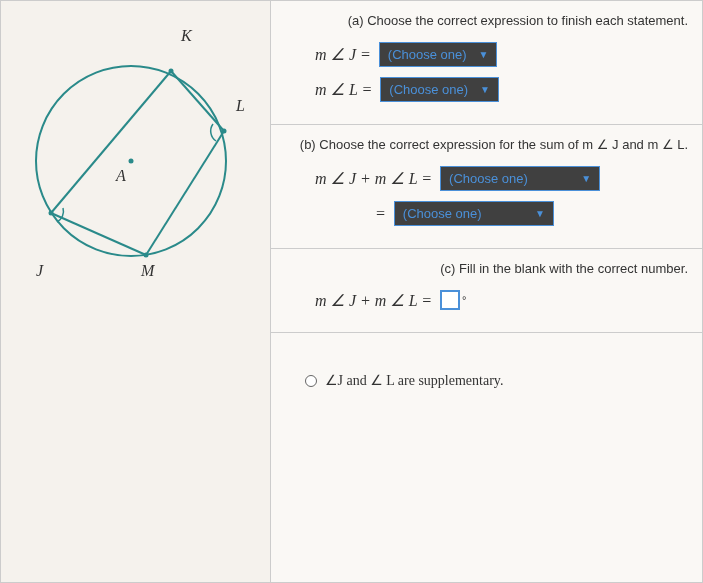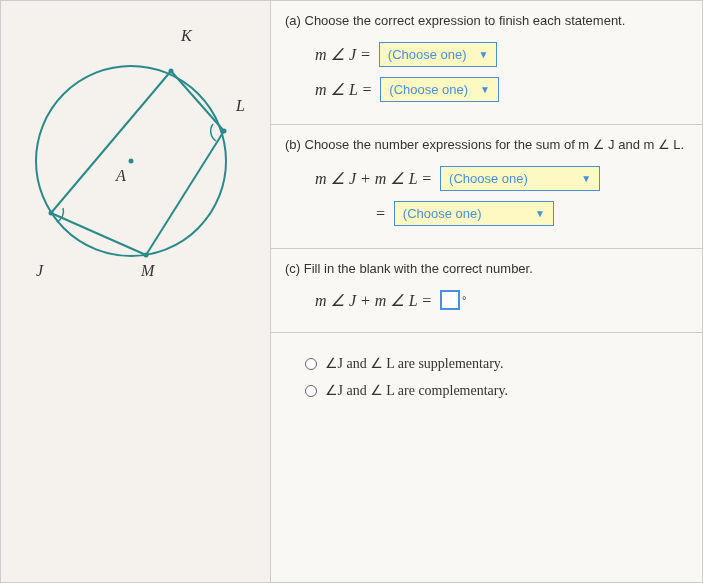--- a/index.html
+++ b/index.html
@@ -1,32 +1,32 @@
 <!DOCTYPE html>
 <html><head>
 <meta charset="utf-8">
 <style>
 * { box-sizing: border-box; margin: 0; padding: 0; }
 body { font-family: Arial, sans-serif; font-size: 13px; color: #333; background: #f0ede8; width: 703px; height: 583px; overflow: hidden; }
 .container { display: flex; width: 100%; height: 100%; border: 1px solid #ccc; }
 .left-panel { width: 270px; background: #f5f2ed; border-right: 1px solid #ccc; position: relative; }
-.right-panel { flex: 1; background: #faf8f5; }
+.right-panel { flex: 1; background: #faf8f5; text-align: right; }
 .section { border-bottom: 1px solid #ccc; padding: 12px 14px; }
 .section:last-child { border-bottom: none; }
 .prompt { margin-bottom: 14px; }
 .expr-row { display: flex; align-items: center; margin: 10px 0 10px 30px; }
 .expr-row.indent2 { margin-left: 90px; }
 .math { font-style: italic; font-family: 'Times New Roman', serif; font-size: 16px; margin-right: 8px; white-space: nowrap; }
-.dropdown { display: inline-flex; align-items: center; border: 1px solid #4a90d9; background: #fef9c3; padding: 4px 8px; cursor: pointer; min-width: 110px; justify-content: space-between; }
+.dropdown { display: inline-flex; align-items: center; border: 1px solid #4a90d9; background: #404040; padding: 4px 8px; cursor: pointer; min-width: 110px; justify-content: space-between; }
 .dropdown.wide { min-width: 160px; }
 .dropdown-text { color: #4a90d9; font-size: 13px; }
 .caret { color: #4a90d9; font-size: 10px; margin-left: 12px; }
 .num-input { display: inline-block; width: 20px; height: 20px; border: 2px solid #4a90d9; background: #fff; vertical-align: middle; }
 .degree { font-size: 11px; vertical-align: top; margin-left: 2px; }
-.radio-row { display: flex; align-items: center; margin: 10px 0 10px 20px; }
+.radio-row { display: flex; align-items: center; margin: 27px 0 10px 20px; }
 .radio { width: 12px; height: 12px; border: 1px solid #666; border-radius: 50%; margin-right: 8px; background: #fff; cursor: pointer; flex-shrink: 0; }
 .radio-label { font-family: 'Times New Roman', serif; font-size: 14px; }
 svg { display: block; margin: 10px auto; }
 .pt-label { font-family: 'Times New Roman', serif; font-style: italic; font-size: 16px; fill: #333; }
 </style>
 </head>
 <body>
 
 <div class="container">
   <div class="left-panel">
@@ -65,21 +65,21 @@
       <div class="expr-row">
         <span class="math">m ∠ L  =</span>
         <div class="dropdown">
           <span class="dropdown-text">(Choose one)</span>
           <span class="caret">▼</span>
         </div>
       </div>
     </div>
 
     <div class="section">
-      <div class="prompt">(b) Choose the number expressions for the sum of m ∠ J and m ∠ L.</div>
+      <div class="prompt">(b) Choose the correct expression for the sum of m ∠ J and m ∠ L.</div>
       <div class="expr-row">
         <span class="math">m ∠ J + m ∠ L   =</span>
         <div class="dropdown wide">
           <span class="dropdown-text">(Choose one)</span>
           <span class="caret">▼</span>
         </div>
       </div>
       <div class="expr-row indent2">
         <span class="math">=</span>
         <div class="dropdown wide">
@@ -96,20 +96,16 @@
         <span class="num-input"></span>
         <span class="degree">°</span>
       </div>
     </div>
 
     <div class="section">
       <div class="radio-row">
         <div class="radio"></div>
         <span class="radio-label">∠J and ∠ L are supplementary.</span>
       </div>
-      <div class="radio-row">
-        <div class="radio"></div>
-        <span class="radio-label">∠J and ∠ L are complementary.</span>
-      </div>
     </div>
 
   </div>
 </div>
 
 </body></html>

